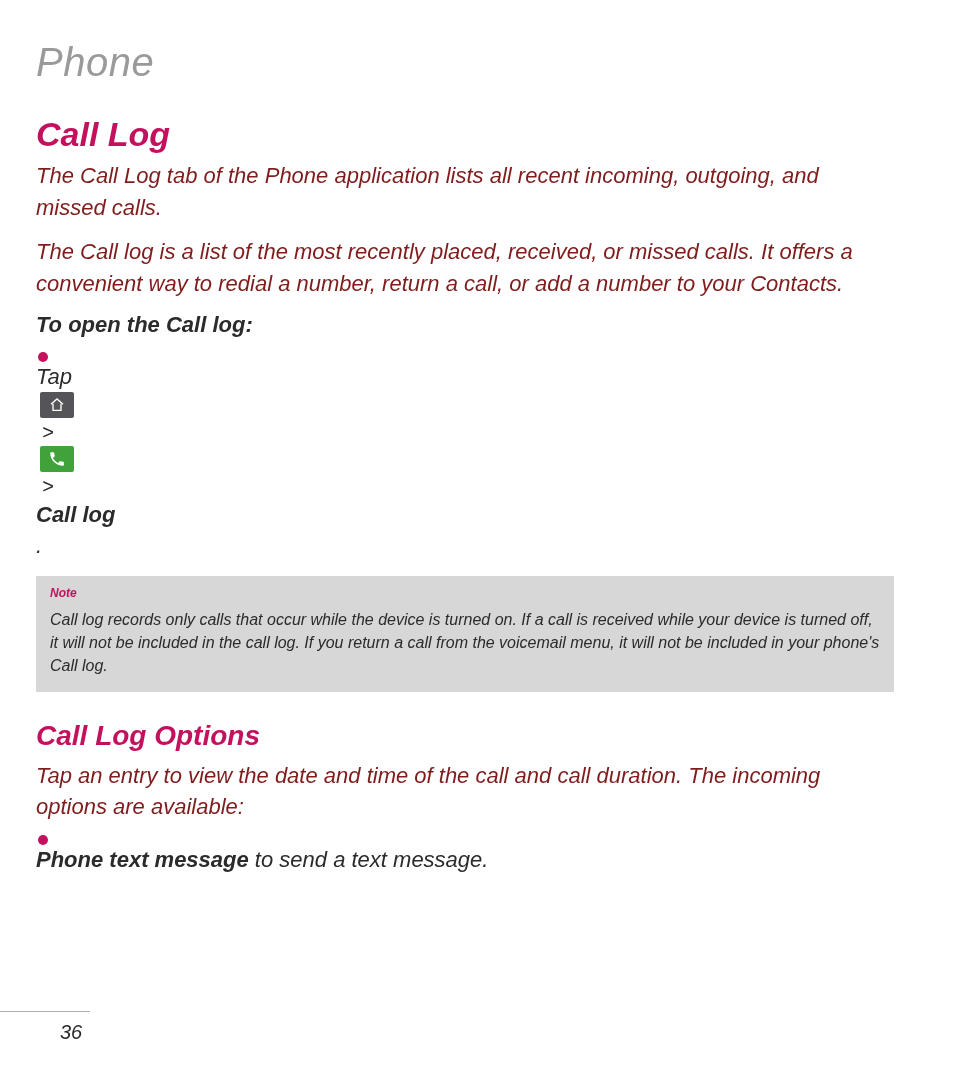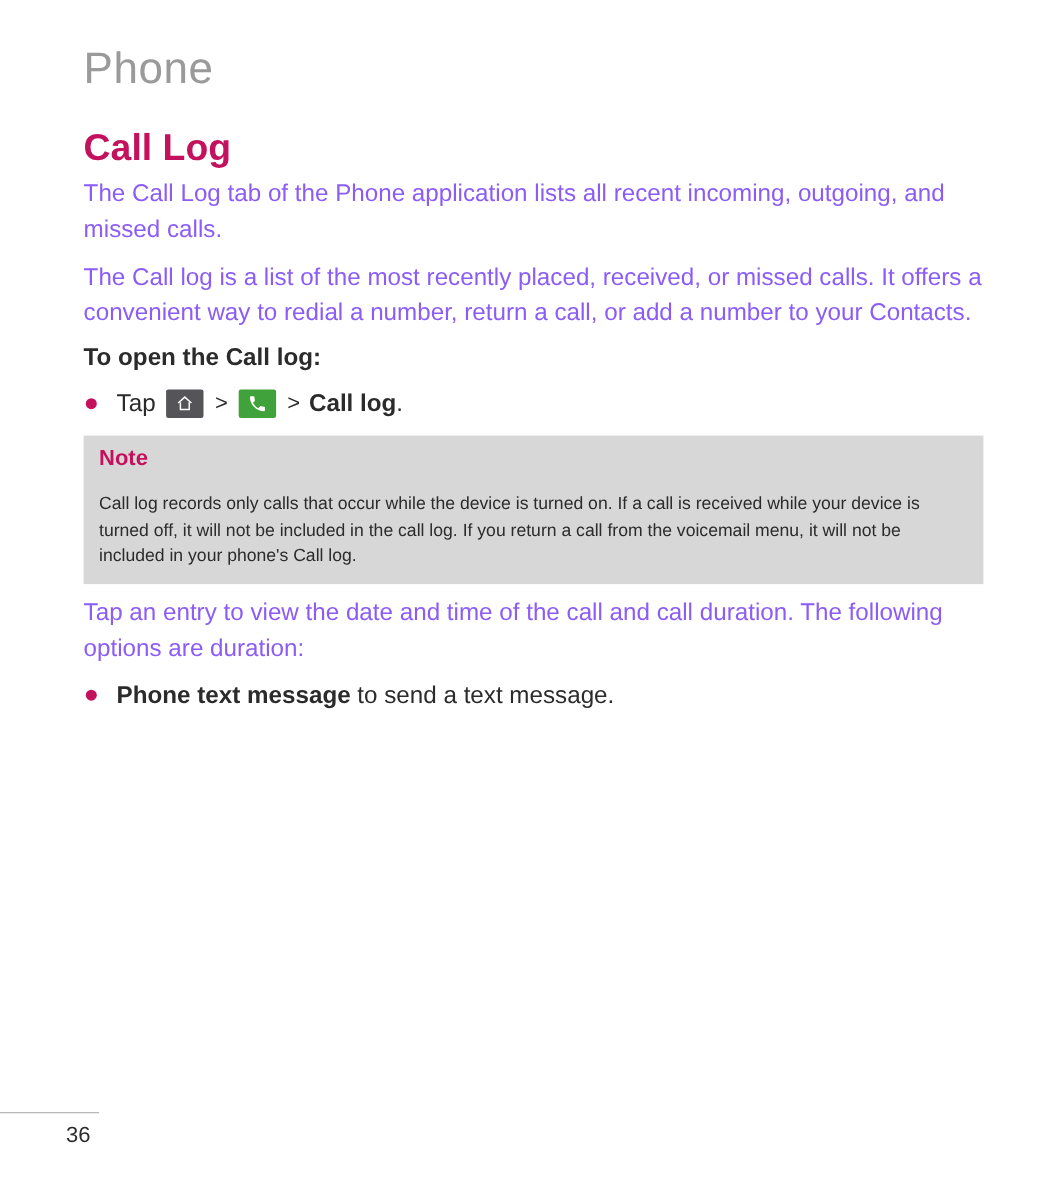--- a/index.html
+++ b/index.html
@@ -6,24 +6,25 @@
     margin: 0;
     padding: 0;
     font-family: "Helvetica Neue", Arial, sans-serif;
     background: #ffffff;
     color: #2b2b2b;
     width: 954px;
     height: 1074px;
     box-sizing: border-box;
   }
   .page {
-    padding: 40px 60px 30px 76px;
+    padding: 40px 60px 30px 36px;
     box-sizing: border-box;
     height: 100%;
     position: relative;
+    font-style: italic;
   }
   .chapter-title {
     font-size: 40px;
     color: #9a9a9a;
     font-weight: 400;
     margin: 0 0 30px 0;
     letter-spacing: 0.5px;
   }
   .h1 {
     color: #c4115d;
@@ -33,34 +34,35 @@
   }
   .h2 {
     color: #c4115d;
     font-size: 28px;
     font-weight: 600;
     margin: 28px 0 8px 0;
   }
   .body-text {
     font-size: 22px;
     line-height: 1.45;
-    color: #8b5cf6;
+    color: #7f1d1d;
     margin: 4px 0 12px 0;
   }
   .strong-line {
     font-size: 22px;
     font-weight: 700;
     margin: 2px 0 14px 0;
   }
   .bullet-row {
     display: flex;
-    align-items: center;
+    align-items: flex-start;
     margin: 10px 0 14px 0;
     font-size: 22px;
     line-height: 1.4;
+    flex-direction: column;
   }
   .bullet-dot {
     width: 10px;
     height: 10px;
     border-radius: 50%;
     background: #c4115d;
     margin-right: 18px;
     margin-left: 2px;
     flex-shrink: 0;
   }
@@ -89,22 +91,22 @@
     font-weight: 700;
   }
   .note-box {
     background: #d7d7d7;
     padding: 10px 14px 14px 14px;
     margin: 10px 0 10px 0;
   }
   .note-title {
     color: #c4115d;
     font-weight: 700;
-    font-size: 20px;
-    margin-bottom: 18px;
+    font-size: 12px;
+    margin-bottom: 8px;
   }
   .note-text {
     font-size: 16px;
     line-height: 1.45;
     color: #2b2b2b;
   }
   .page-number {
     position: absolute;
     left: 60px;
     bottom: 30px;
@@ -154,21 +156,22 @@
     <span class="bold">Call log</span>
       <span>.</span>
   </div>
 
 
   <div class="note-box">
     <div class="note-title">Note</div>
     <div class="note-text">Call log records only calls that occur while the device is turned on. If a call is received while your device is turned off, it will not be included in the call log. If you return a call from the voicemail menu, it will not be included in your phone's Call log.</div>
   </div>
 
-  <div class="body-text">Tap an entry to view the date and time of the call and call duration. The following options are duration:</div>
+  <div class="h2">Call Log Options</div>
+  <div class="body-text">Tap an entry to view the date and time of the call and call duration. The incoming options are available:</div>
 
 
   <div class="bullet-row">
     <span class="bullet-dot"></span>
     <span>
       <span class="bold">Phone text message</span><span> to send a text message.</span>
     </span>
   </div>
 
   <div class="pn-rule"></div>

